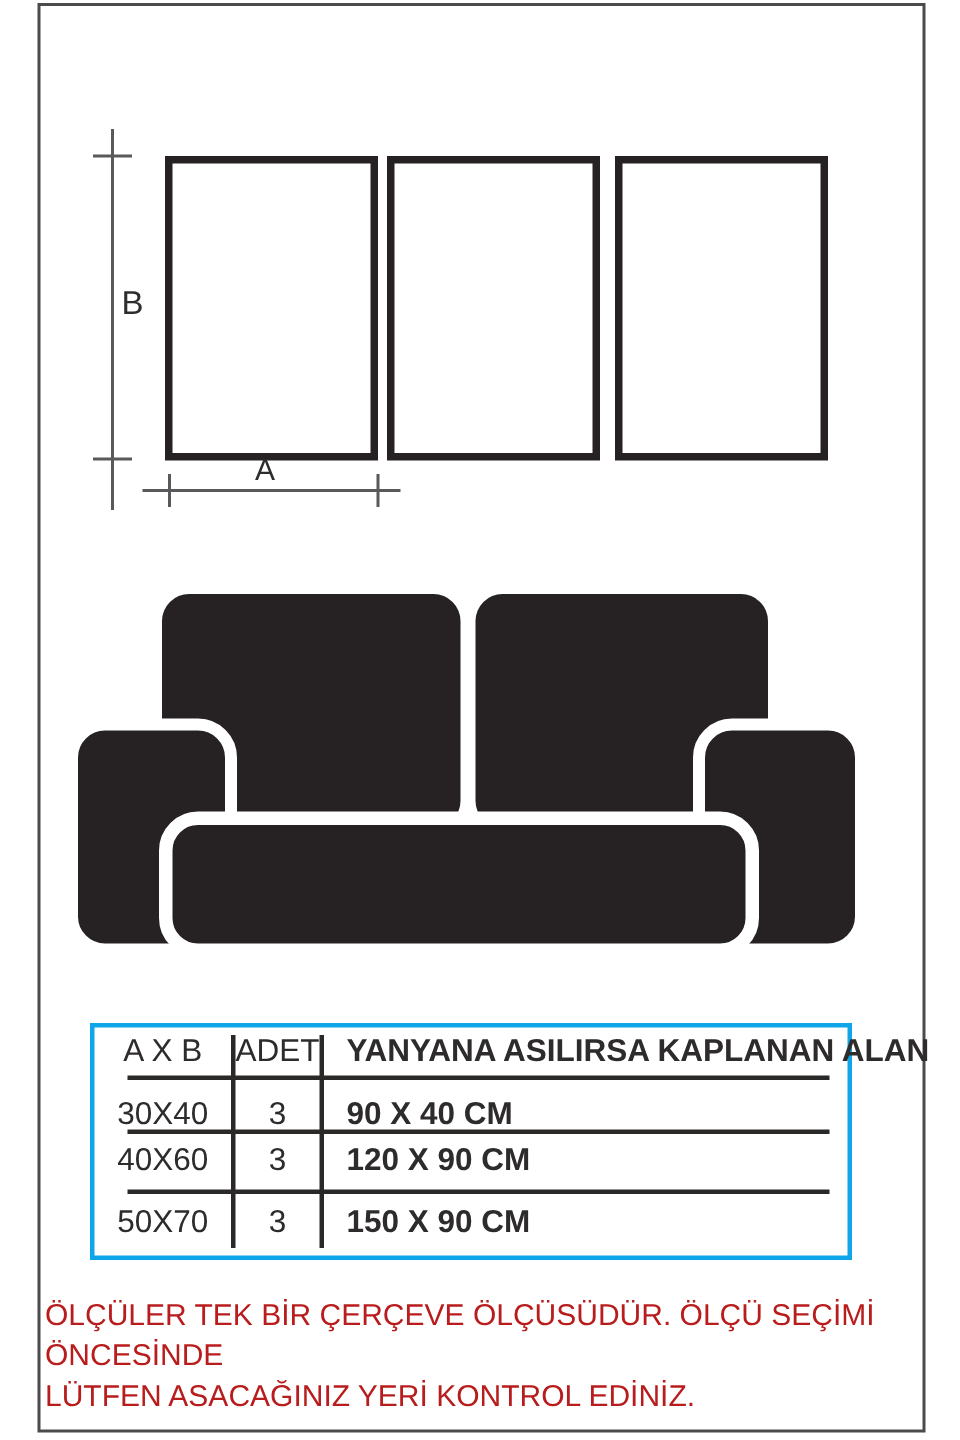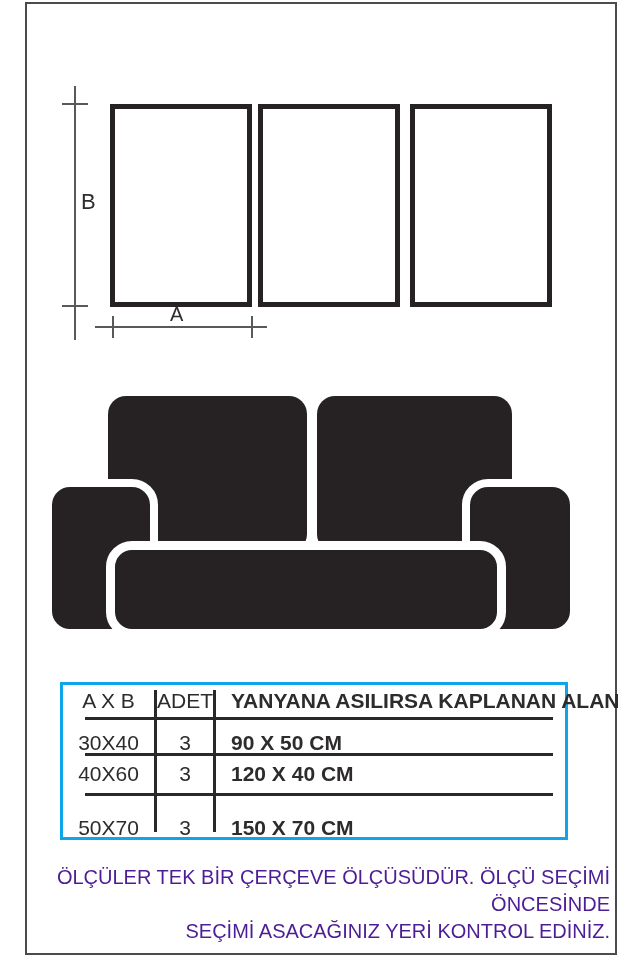--- a/index.html
+++ b/index.html
@@ -64,25 +64,25 @@
   .cell{
     position:absolute;display:flex;align-items:center;font-size:21px;
     white-space:nowrap;
   }
   .cell.c1{left:0;width:91px;justify-content:center;}
   .cell.c2{left:94px;width:56px;justify-content:center;}
   .cell.c3{left:168px;justify-content:flex-start;font-weight:bold;}
   .row-h .cell{top:0;height:32px;}
   .row-1 .cell{top:29px;height:34px;margin-top:12px;}
   .row-2 .cell{top:70px;height:38px;text-align:center;}
-  .row-3 .cell{top:110px;height:40px;margin-top:13px;}
+  .row-3 .cell{top:110px;height:40px;}
   
   .footer-note{
-    position:absolute;left:30px;right:30px;top:864px;text-align:right;
-    color:#4c1d95;font-size:20px;line-height:27px;
+    position:absolute;left:30px;right:30px;top:864px;text-align:left;
+    color:#b91c1c;font-size:20px;line-height:27px;
   }
 </style>
 </head>
 <body>
 
 <div class="page">
   <div class="page-border"></div>
 
   <div class="frame f1"></div>
   <div class="frame f2"></div>
@@ -114,31 +114,31 @@
     <div class="hline h3"></div>
 
     <div class="row-h">
       <div class="cell c1">A X B</div>
       <div class="cell c2">ADET</div>
       <div class="cell c3">YANYANA ASILIRSA KAPLANAN ALAN</div>
     </div>
     <div class="row-1">
       <div class="cell c1">30X40</div>
       <div class="cell c2">3</div>
-      <div class="cell c3">90 X 50 CM</div>
+      <div class="cell c3">90 X 40 CM</div>
     </div>
     <div class="row-2">
       <div class="cell c1">40X60</div>
       <div class="cell c2">3</div>
-      <div class="cell c3">120 X 40 CM</div>
+      <div class="cell c3">120 X 90 CM</div>
     </div>
     <div class="row-3">
       <div class="cell c1">50X70</div>
       <div class="cell c2">3</div>
-      <div class="cell c3">150 X 70 CM</div>
+      <div class="cell c3">150 X 90 CM</div>
     </div>
   </div>
 
   <div class="footer-note">
     <div>ÖLÇÜLER TEK BİR ÇERÇEVE ÖLÇÜSÜDÜR. ÖLÇÜ SEÇİMİ ÖNCESİNDE</div>
-    <div>SEÇİMİ ASACAĞINIZ YERİ KONTROL EDİNİZ.</div>
+    <div>LÜTFEN ASACAĞINIZ YERİ KONTROL EDİNİZ.</div>
   </div>
 </div>
 
 </body></html>

